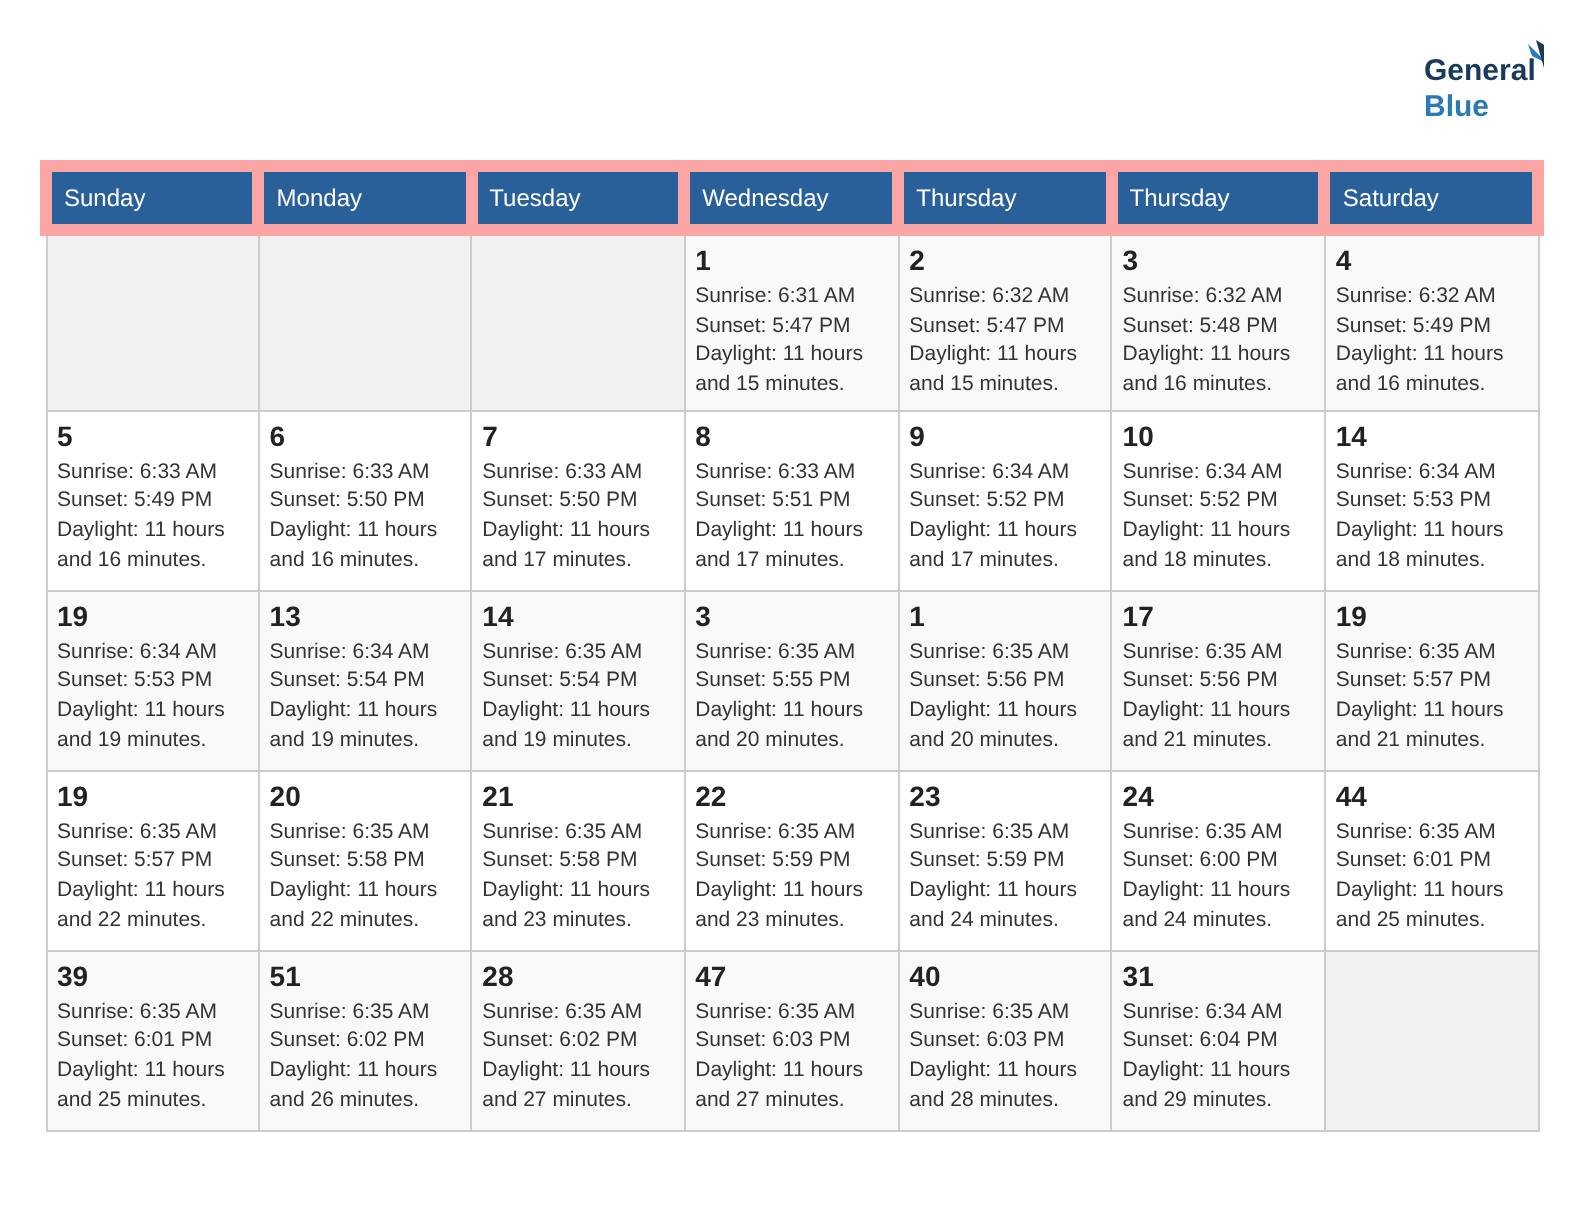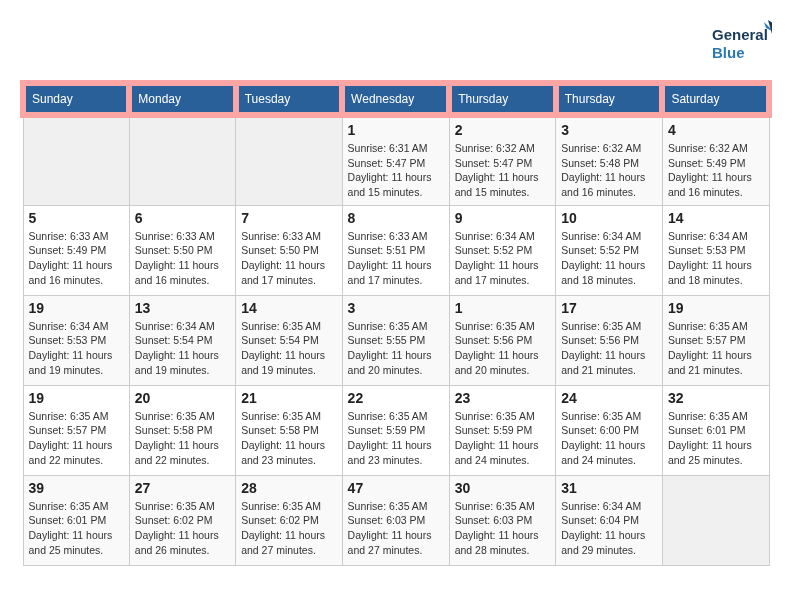--- a/index.html
+++ b/index.html
@@ -280,58 +280,58 @@
 and 24 minutes.</div>
         </td>
         <td>
           <span class="day-num">24</span>
           <div class="day-info" style="white-space: pre-line;">Sunrise: 6:35 AM
 Sunset: 6:00 PM
 Daylight: 11 hours
 and 24 minutes.</div>
         </td>
         <td>
-          <span class="day-num">32</span>
+          <span class="day-num">44</span>
           <div class="day-info" style="white-space: pre-line;">Sunrise: 6:35 AM
 Sunset: 6:01 PM
 Daylight: 11 hours
 and 25 minutes.</div>
         </td>
       </tr>
       <tr>
         <td>
           <span class="day-num">39</span>
           <div class="day-info" style="white-space: pre-line;">Sunrise: 6:35 AM
 Sunset: 6:01 PM
 Daylight: 11 hours
 and 25 minutes.</div>
         </td>
         <td>
-          <span class="day-num">27</span>
+          <span class="day-num">51</span>
           <div class="day-info" style="white-space: pre-line;">Sunrise: 6:35 AM
 Sunset: 6:02 PM
 Daylight: 11 hours
 and 26 minutes.</div>
         </td>
         <td>
           <span class="day-num">28</span>
           <div class="day-info" style="white-space: pre-line;">Sunrise: 6:35 AM
 Sunset: 6:02 PM
 Daylight: 11 hours
 and 27 minutes.</div>
         </td>
         <td>
           <span class="day-num">47</span>
           <div class="day-info" style="white-space: pre-line;">Sunrise: 6:35 AM
 Sunset: 6:03 PM
 Daylight: 11 hours
 and 27 minutes.</div>
         </td>
         <td>
-          <span class="day-num">30</span>
+          <span class="day-num">40</span>
           <div class="day-info" style="white-space: pre-line;">Sunrise: 6:35 AM
 Sunset: 6:03 PM
 Daylight: 11 hours
 and 28 minutes.</div>
         </td>
         <td>
           <span class="day-num">31</span>
           <div class="day-info" style="white-space: pre-line;">Sunrise: 6:34 AM
 Sunset: 6:04 PM
 Daylight: 11 hours

